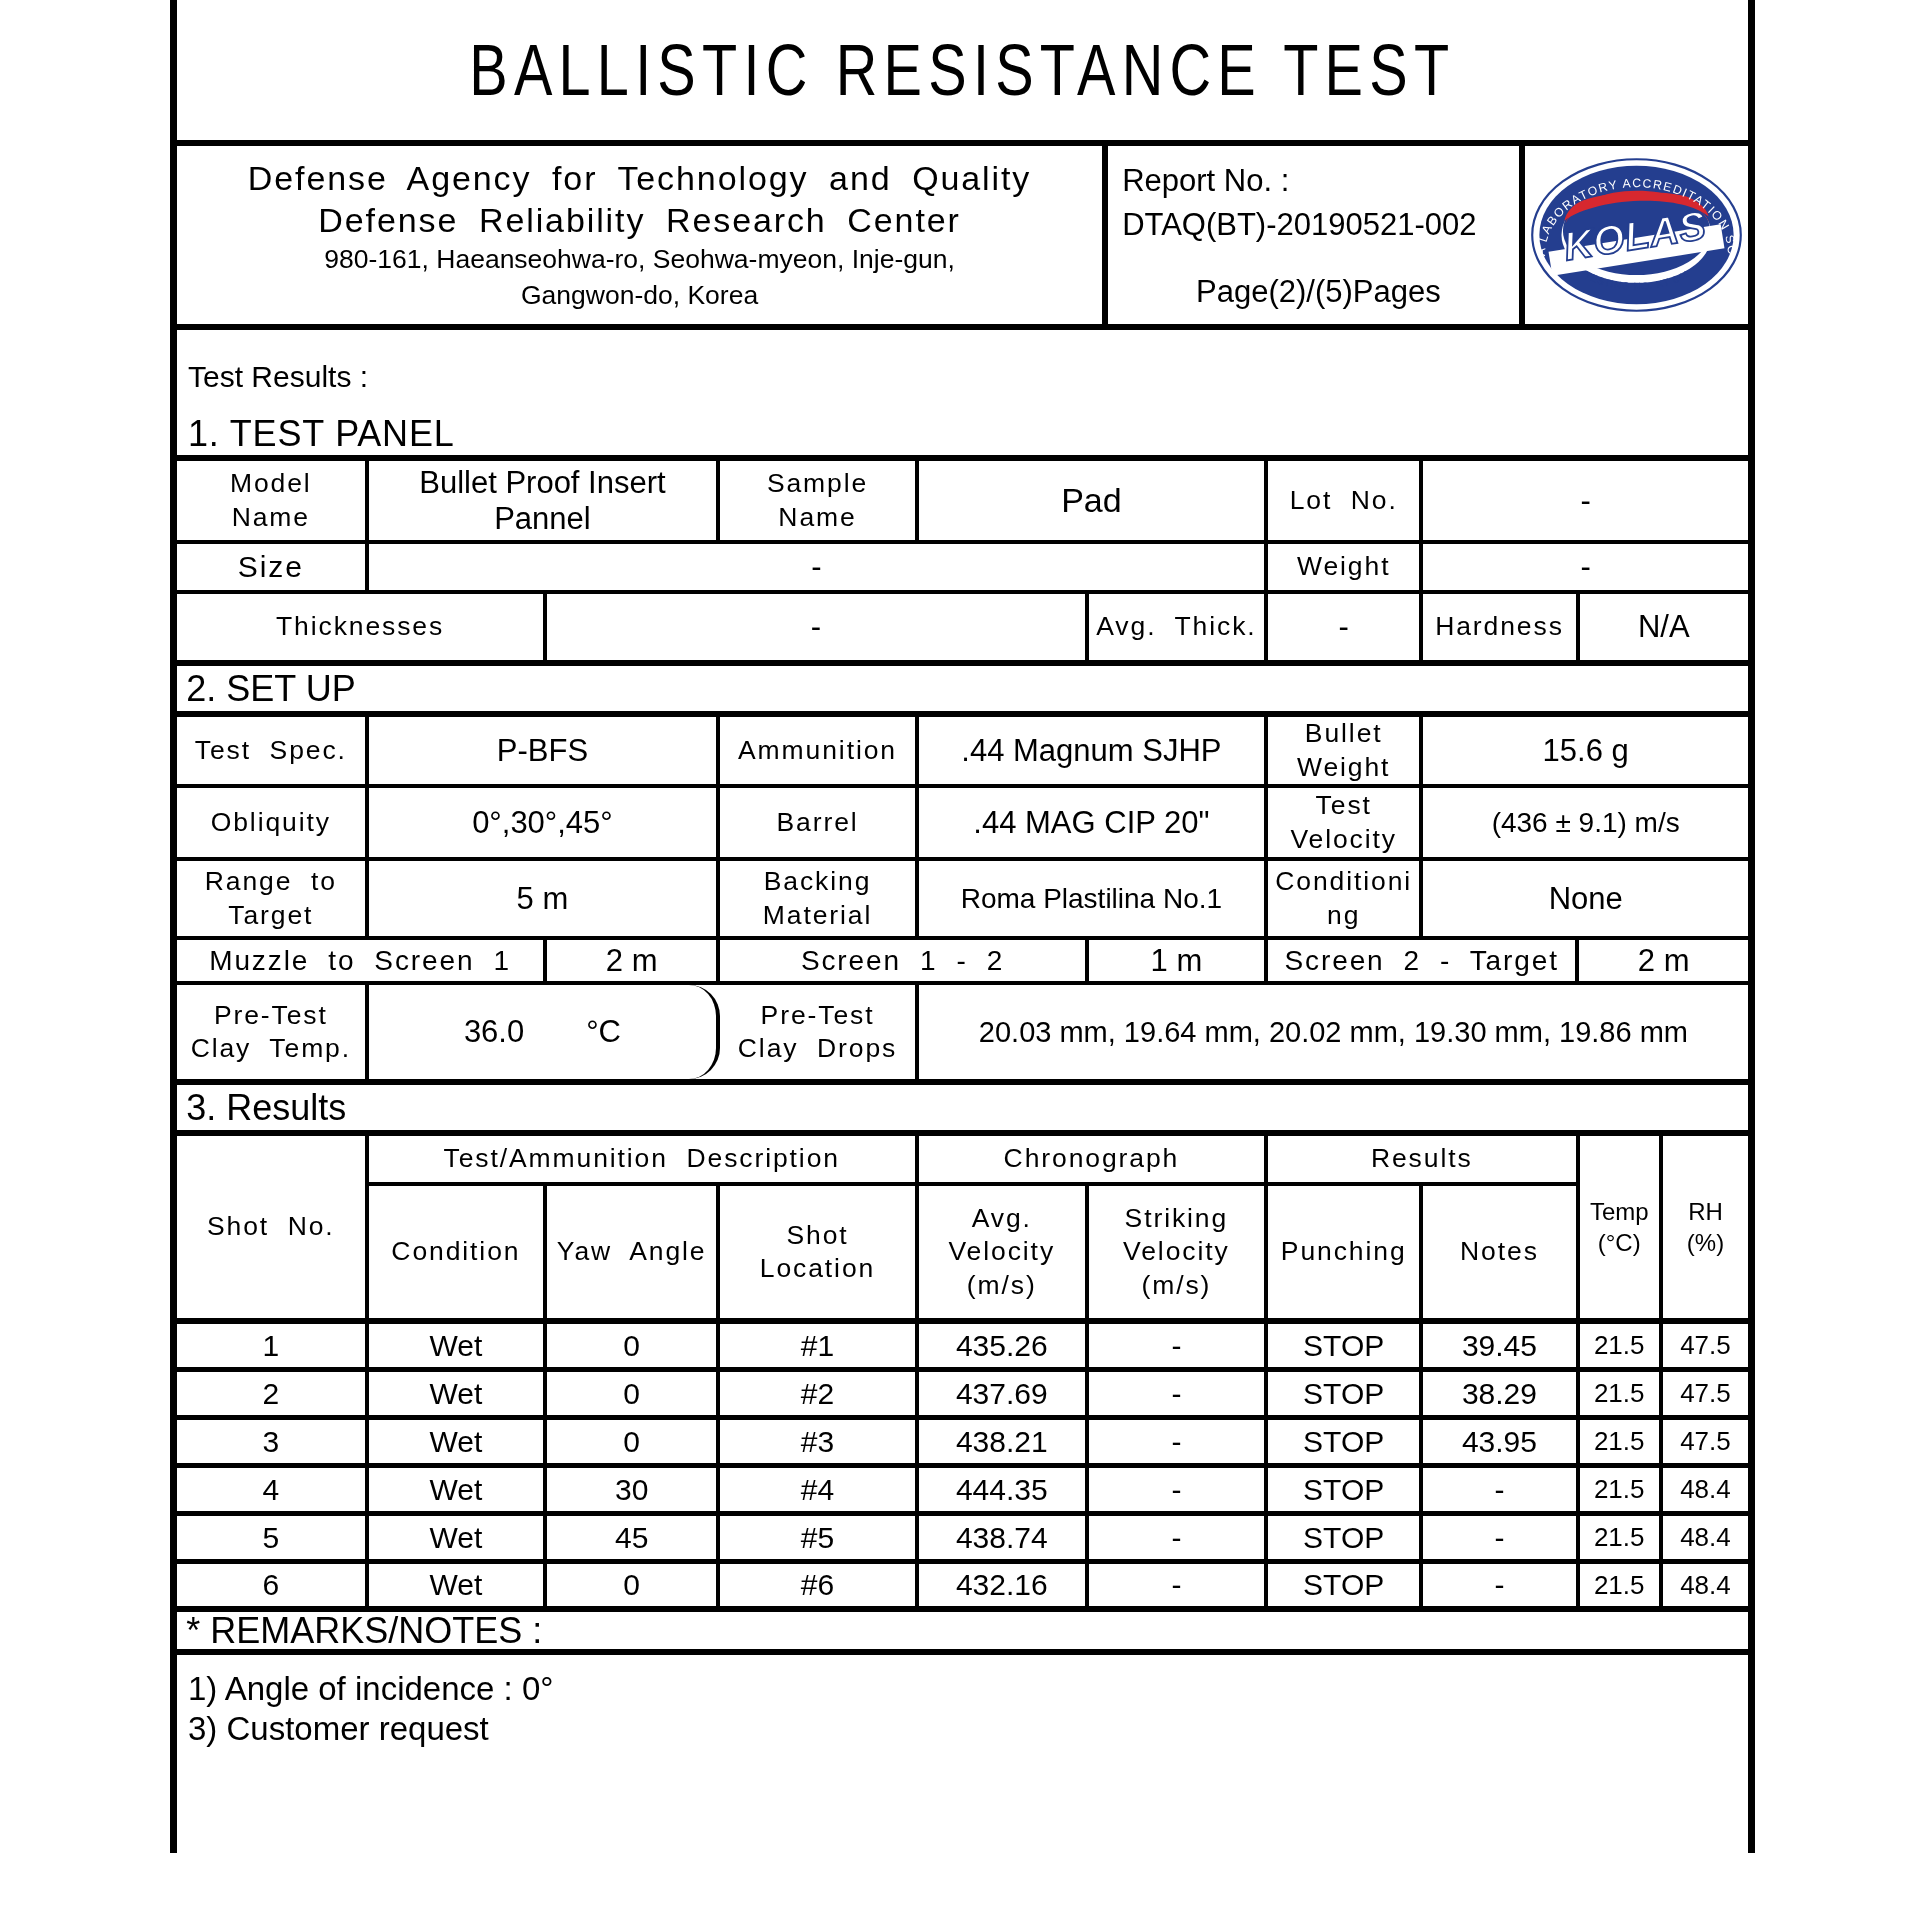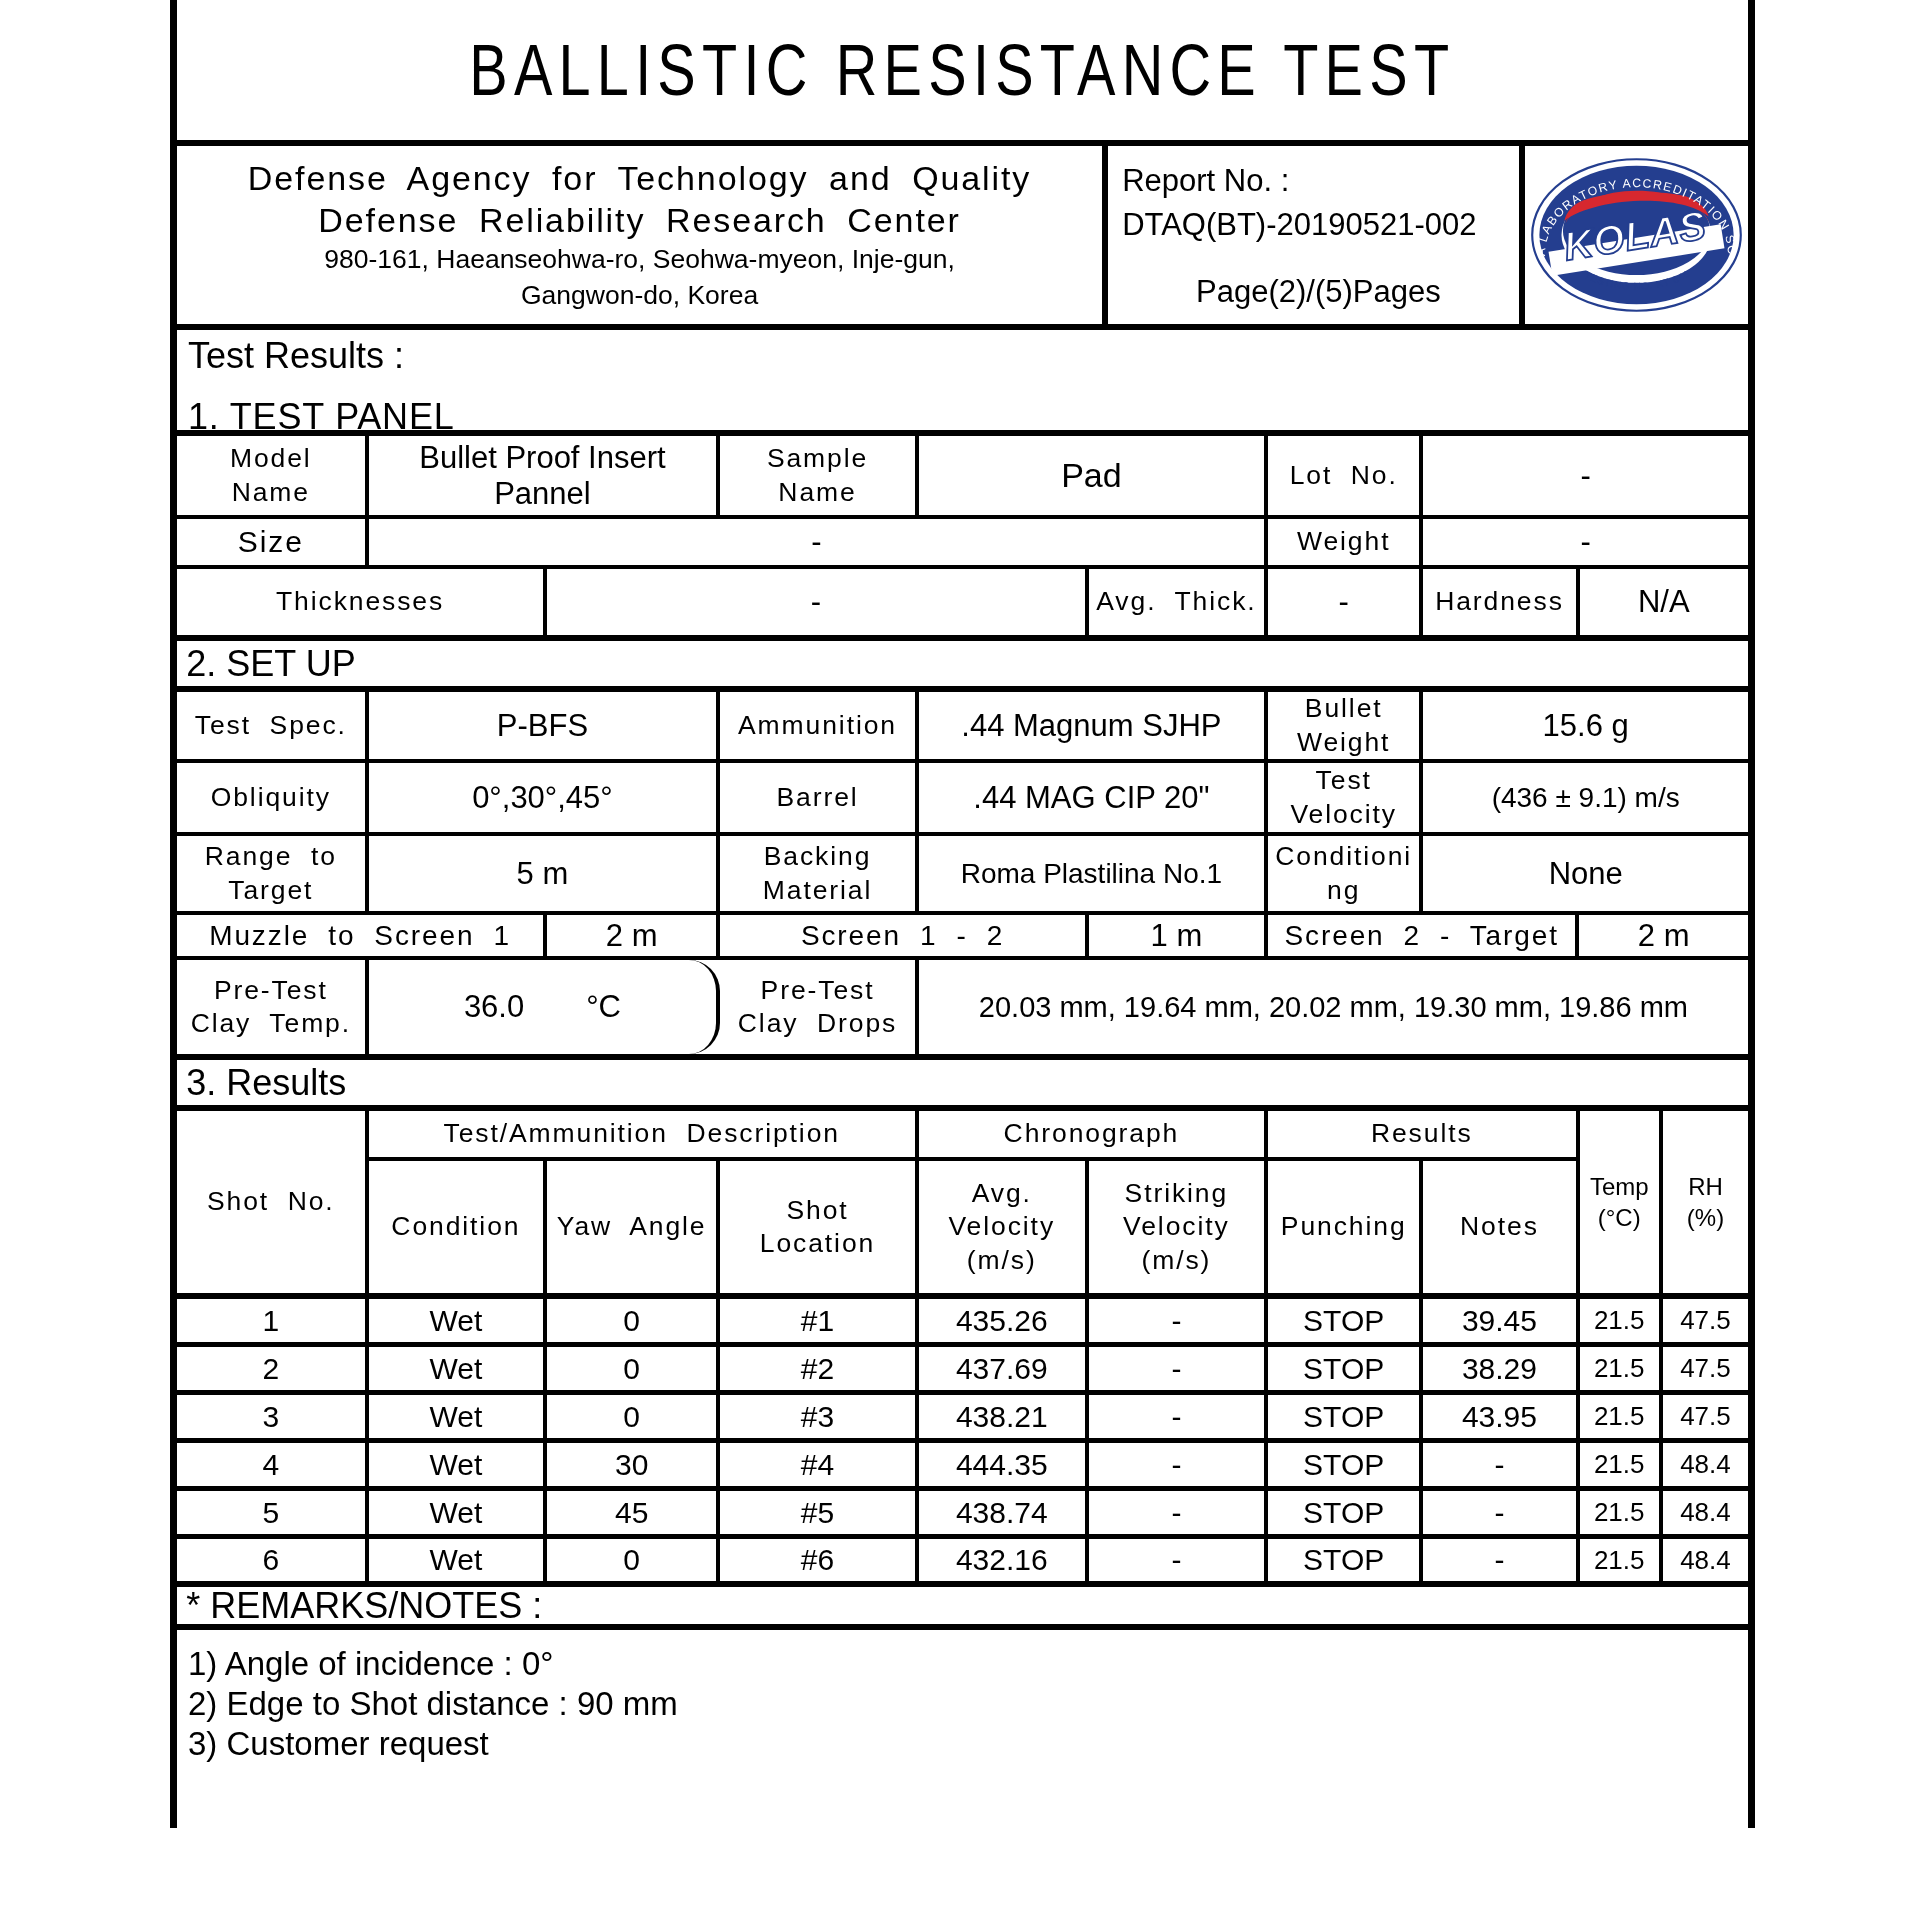--- a/index.html
+++ b/index.html
@@ -29,21 +29,21 @@
       align-items:center;justify-content:center;text-align:center;}
   .agency .l1{font-size:34px;line-height:42px;}
   .agency .l2{font-size:26.5px;line-height:36px;}
   .report{width:26.56%;border-right:6.2px solid #000;display:flex;flex-direction:column;
       padding:12.5px 4.7px 9.3px 14px;font-size:31px;}
   .report .pg{align-self:center;margin-top:auto;margin-bottom:4.7px;}
   .report .rline{line-height:44px;}
   .logo{flex:1;display:flex;align-items:center;justify-content:center;}
   
   .labels{padding-left:11px;}
-  .labels .t1{font-size:36px;margin-top:5px;}
+  .labels .t1{font-size:30px;margin-top:30px;}
   .labels .t2{font-size:36px;margin-top:18.7px;letter-spacing:0.8px;}
   .strip{display:flex;align-items:center;padding-left:9.3px;font-size:36px;}
   
   .res-grid{display:grid;grid-template-columns:12.2% 11.36% 11.02% 12.64% 10.82% 11.41% 9.89% 9.94% 5.31% auto;
       grid-template-rows:50px 132px;box-sizing:border-box;}
   .g{display:flex;align-items:center;justify-content:center;text-align:center;
      box-sizing:border-box;border-right:4.7px solid #000;padding:1.6px 4.7px;min-width:0;
      overflow-wrap:break-word;word-break:break-word;}
   .g.span2{grid-row:1/3;}
   .g.gb{border-bottom:4.7px solid #000;}
@@ -269,18 +269,17 @@
       <div class="c sm" style="width:5.31%;">21.5</div>
       <div class="c sm last" style="flex:1;">48.4</div>
     </div>
   </div>
 
   <div class="sec remarks bb8">
     <span>* REMARKS/NOTES :</span>
   </div>
   <div class="sec notes" style="height:198px;">
     <div>1) Angle of incidence : 0°</div>
-    <div>2) Edge to Shot distance : 90 mm</div>
     <div>3) Customer request</div>
   </div>
 
 </div>
 
 
 </body></html>

